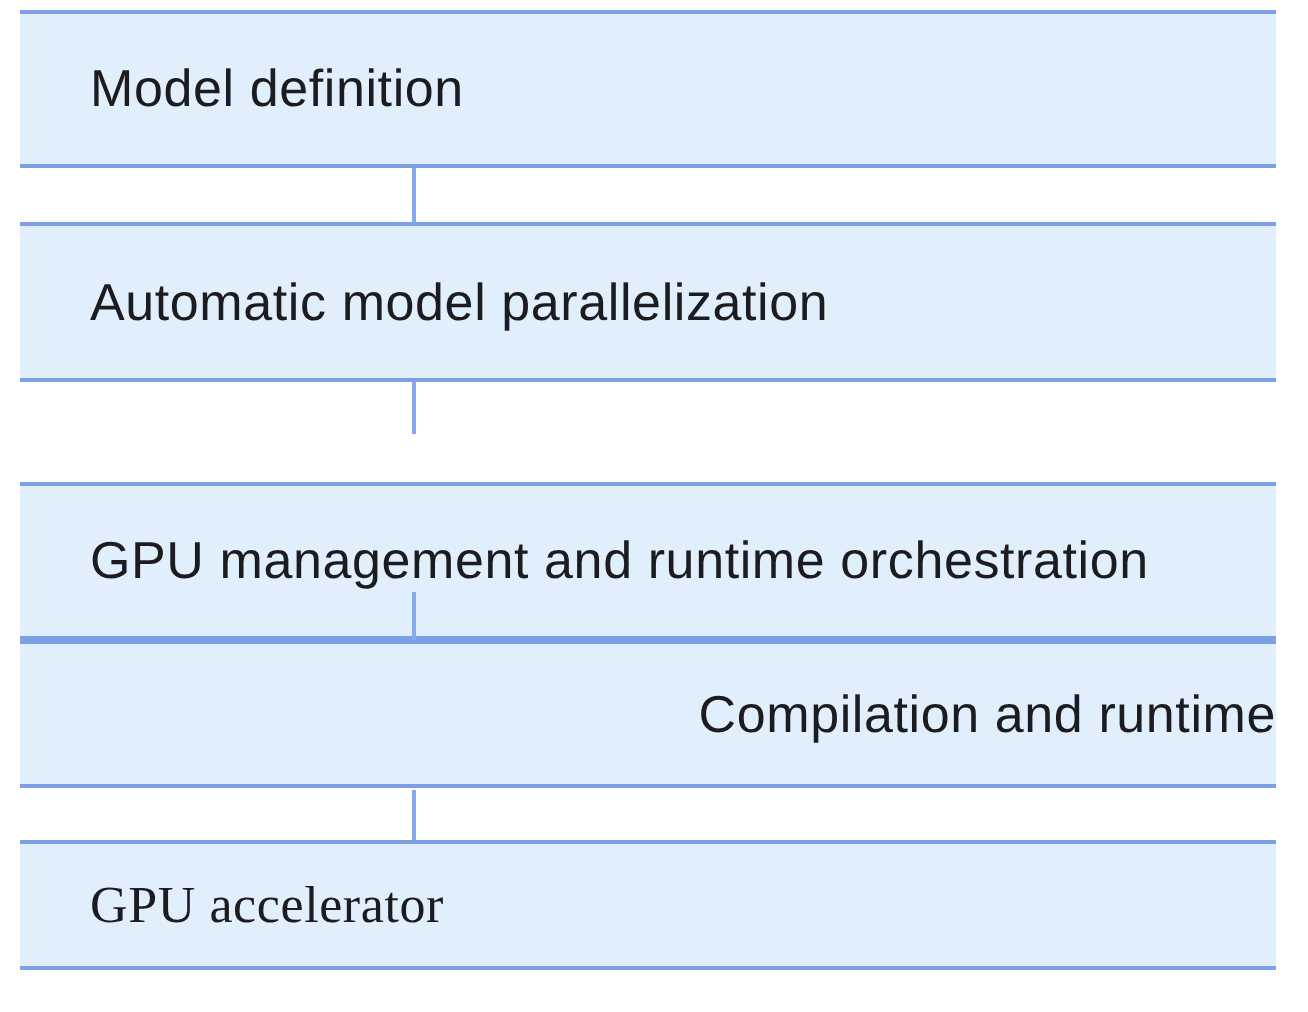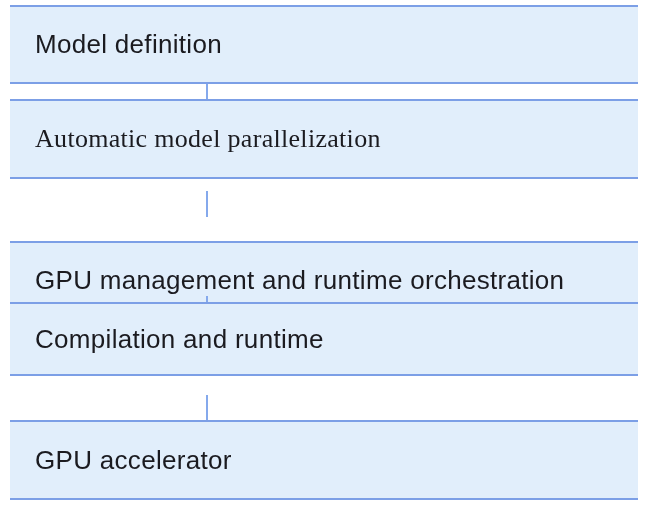--- a/index.html
+++ b/index.html
@@ -17,41 +17,41 @@
   .layer {
     position: absolute;
     left: 10px;
     width: 628px;
     box-sizing: border-box;
     background: var(--box-fill, #e1eefb);
     border-top: 2px solid var(--box-border, #7c9fe6);
     border-bottom: 2px solid var(--box-border, #7c9fe6);
     display: flex;
     align-items: center;
-    padding-left: 25px;
+    padding-left: 35px;
   }
   .layer-label {
     font-size: 26px;
     font-weight: 500;
     letter-spacing: 0.3px;
     color: var(--text, #1b1b20);
     white-space: nowrap;
   }
   .connector {
     position: absolute;
     left: 206px;
     width: 2px;
     background: var(--connector, #85a9ec);
   }
   
   #layer-0 { top: 5px;   height: 79px; }
-  #layer-1 { top: 99px; height: 80px; font-family: Liberation Serif, serif; }
+  #layer-1 { top: 111px; height: 80px; }
   #layer-2 { top: 217px; height: 79px; margin-top: 24px; }
-  #layer-3 { top: 302px; height: 74px; }
-  #layer-4 { top: 420px; height: 80px; }
+  #layer-3 { top: 320px; height: 74px; justify-content: flex-end; }
+  #layer-4 { top: 420px; height: 65px; font-family: Liberation Serif, serif; }
   #conn-0 { top: 84px;  height: 27px; }
   #conn-1 { top: 191px; height: 26px; }
   #conn-2 { top: 296px; height: 25px; }
   #conn-3 { top: 395px; height: 25px; }
 </style>
 </head>
 <body>
 
 <div class="canvas">
 

